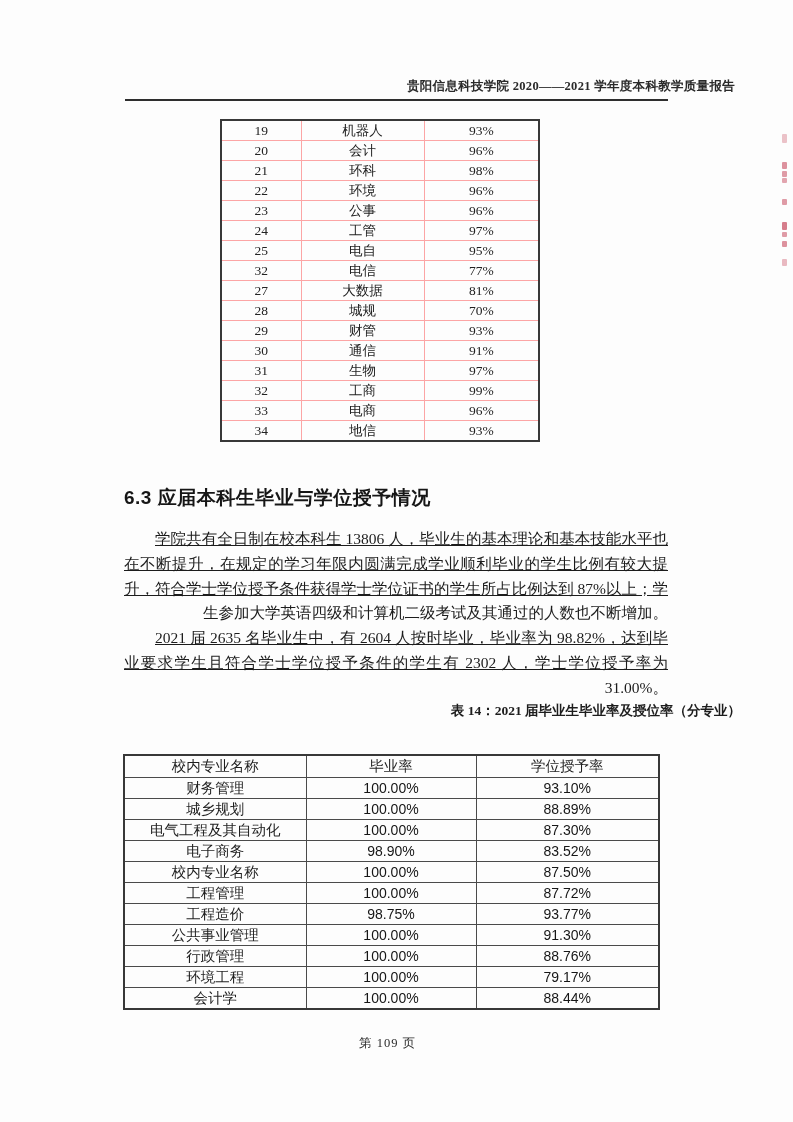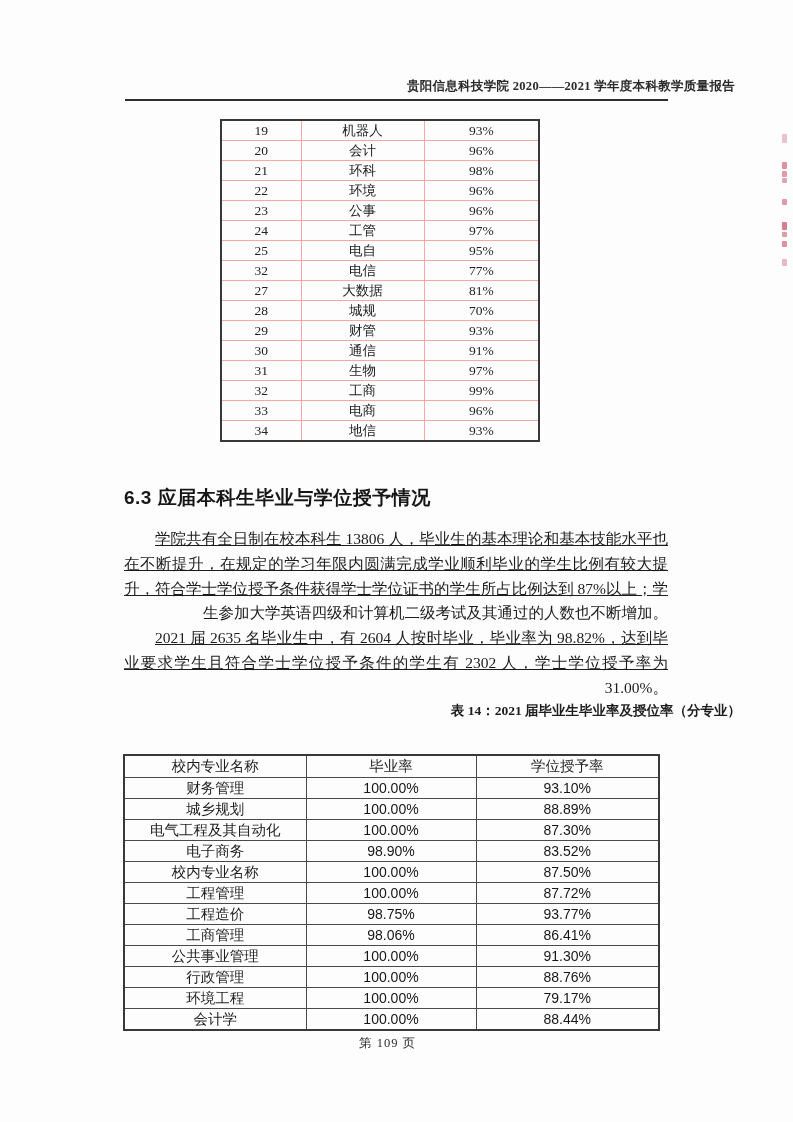--- a/index.html
+++ b/index.html
@@ -222,25 +222,20 @@
           <td>工程管理</td>
           <td>100.00%</td>
           <td>87.72%</td>
         </tr>
         <tr>
           <td>工程造价</td>
           <td>98.75%</td>
           <td>93.77%</td>
         </tr>
         <tr>
-          <td>工商管理</td>
-          <td>98.06%</td>
-          <td>86.41%</td>
-        </tr>
-        <tr>
           <td>公共事业管理</td>
           <td>100.00%</td>
           <td>91.30%</td>
         </tr>
         <tr>
           <td>行政管理</td>
           <td>100.00%</td>
           <td>88.76%</td>
         </tr>
         <tr>

